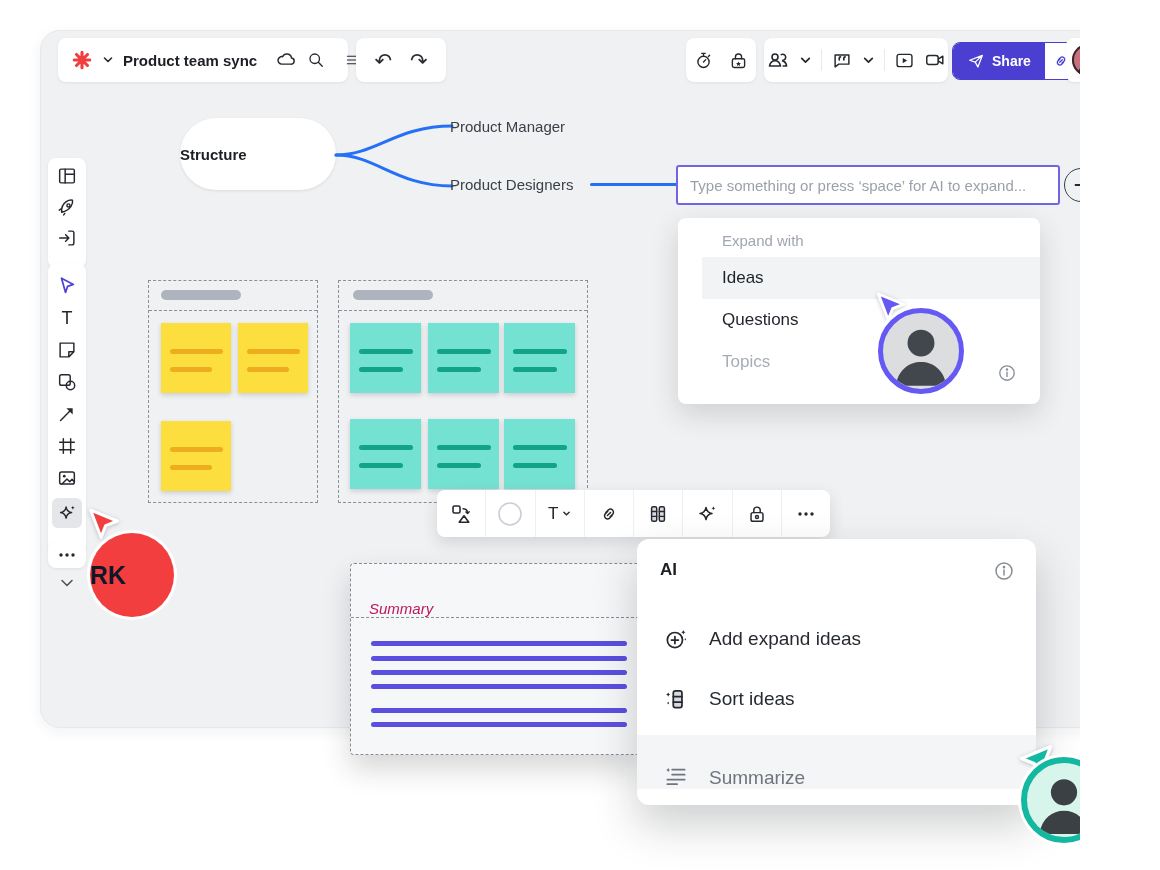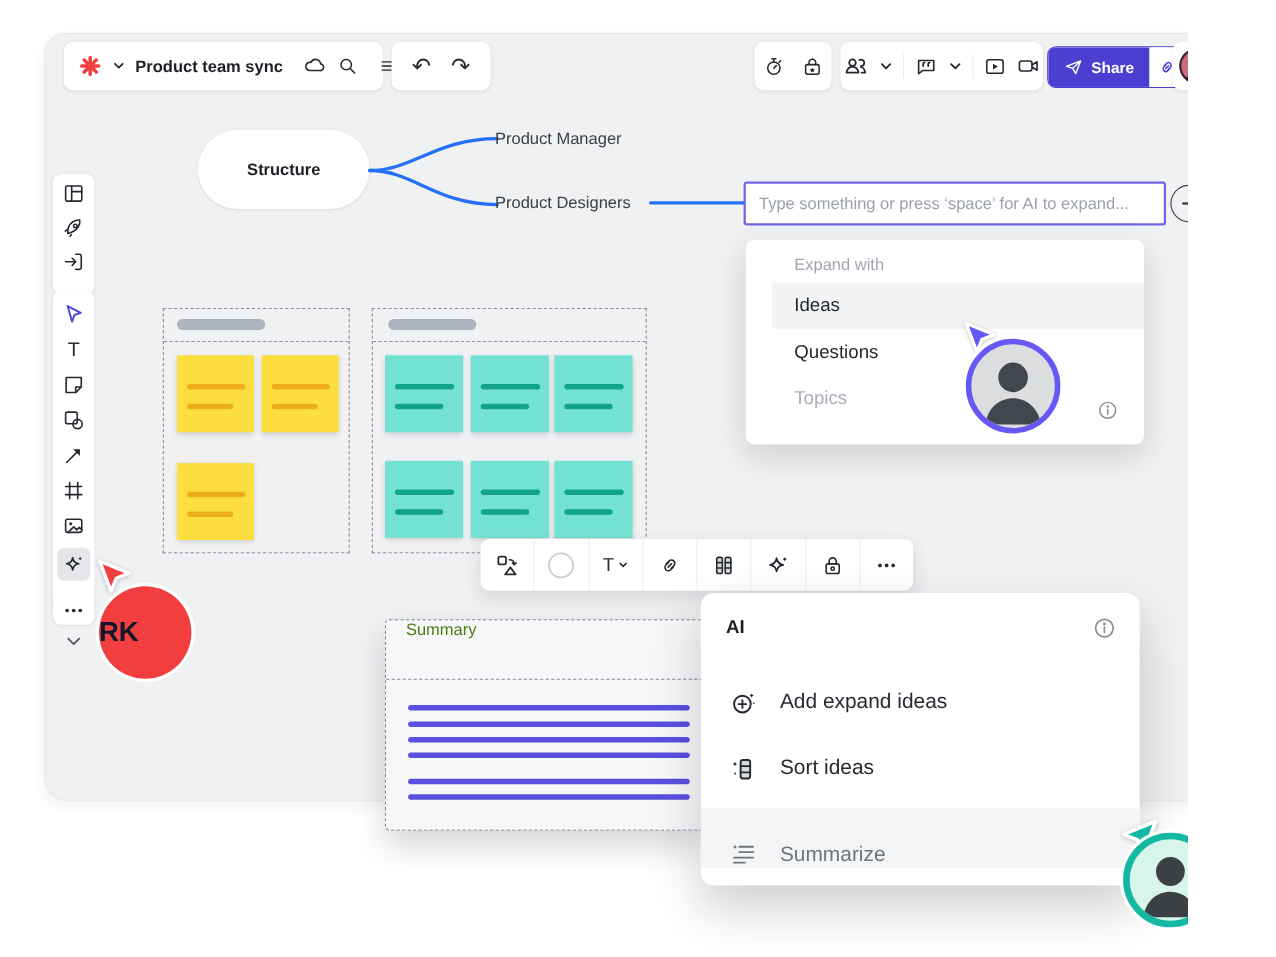--- a/index.html
+++ b/index.html
@@ -16,21 +16,21 @@
   .divider{width:1px;height:22px;background:#E8E9EC;}
   .board-title{font-size:15px;font-weight:700;color:var(--ink);white-space:nowrap;}
   .share-group{display:flex;border-radius:8px;overflow:hidden;border:1.5px solid var(--indigo);}
   .share-btn{background:var(--indigo);color:#fff;font-size:14px;font-weight:700;
              display:flex;align-items:center;gap:7px;padding:0 14px;}
   .link-btn{background:#fff;width:33px;display:flex;align-items:center;justify-content:center;}
   .avatar{border-radius:50%;overflow:hidden;display:block;}
   .tool{width:24px;height:24px;display:flex;align-items:center;justify-content:center;}
   .tool-active{width:30px;height:30px;background:#E4E6E9;border-radius:6px;}
   .node-pill{background:#fff;border-radius:36px;box-shadow:0 1px 3px rgba(31,35,40,.10);
-             display:flex;align-items:center;justify-content:center;font-weight:700;font-size:15px;}
+             display:flex;align-items:center;justify-content:flex-start;font-weight:700;font-size:15px;}
   .map-label{font-size:15px;color:#3A4047;white-space:nowrap;}
   .ai-input{box-sizing:border-box;width:100%;height:100%;background:#fff;border:2px solid #7165E3;
             border-radius:3px;padding:0 12px;font-size:15px;color:var(--ink);outline:none;
             font-family:"Liberation Sans",sans-serif;}
   .ai-input::placeholder{color:var(--muted);}
   .plus-btn{border:1.5px solid #3A3F46;border-radius:50%;background:transparent;
             display:flex;align-items:center;justify-content:center;}
   .menu{background:#fff;border-radius:8px;box-shadow:0 10px 28px rgba(31,35,40,.16);padding-left:24px;}
   .menu-header{font-size:15px;color:#A0A6B0;padding:14px 20px 8px;}
   .menu-item{height:42px;display:flex;align-items:center;padding:0 20px;font-size:17px;color:#1F242B;}
@@ -40,22 +40,22 @@
   .frame-header{border-bottom:1.6px dashed #8A909A;box-sizing:border-box;}
   .frame-title-pill{background:#AEB4BE;border-radius:5px;}
   .note{box-shadow:0 2px 5px rgba(31,35,40,.18);}
   .note .l{position:absolute;height:5px;border-radius:3px;}
   .ctx-toolbar{background:#fff;border-radius:8px;box-shadow:0 6px 16px rgba(31,35,40,.14);
                display:flex;align-items:stretch;}
   .ctx-cell{width:49px;display:flex;align-items:center;justify-content:center;border-right:1px solid #EEEFF1;}
   .ctx-cell:last-child{border-right:none;}
   .summary-frame{background:#F6F7F9;border:1.6px dashed #868C97;border-radius:4px;
                  box-shadow:0 14px 28px rgba(31,35,40,.18);box-sizing:border-box;}
-  .summary-header{height:54px;border-bottom:1.6px dashed #868C97;display:flex;align-items:flex-start;
-                  padding-left:18px;font-size:15px;color:#4d7c0f;box-sizing:border-box;}
+  .summary-header{height:54px;border-bottom:1.6px dashed #868C97;display:flex;align-items:flex-end;
+                  padding-left:18px;font-size:15px;color:#be185d;box-sizing:border-box;font-style:italic;}
   .sline{position:absolute;height:5px;border-radius:3px;background:var(--summary-line);}
   .ai-menu{background:#fff;border-radius:12px;box-shadow:0 20px 44px rgba(31,35,40,.22);}
   .ai-title{font-size:17px;font-weight:800;color:var(--ink);}
   .ai-row{position:absolute;left:0;width:100%;height:52px;display:flex;align-items:center;gap:20px;
           padding-left:26px;box-sizing:border-box;font-size:19px;color:#262B31;}
   .ai-row.hover{background:#F4F5F7;color:#6F757D;}
   .cursor{filter:drop-shadow(0 1px 2px rgba(31,35,40,.25));}
   .ring-avatar{border-radius:50%;box-shadow:0 0 0 3px rgba(255,255,255,.95);}
   .rk-bubble{border-radius:50%;background:var(--brand-red);color:#0f172a;display:flex;align-items:center;
              justify-content:flex-start;font-size:25px;font-weight:700;box-shadow:0 0 0 3px rgba(255,255,255,.95);}

